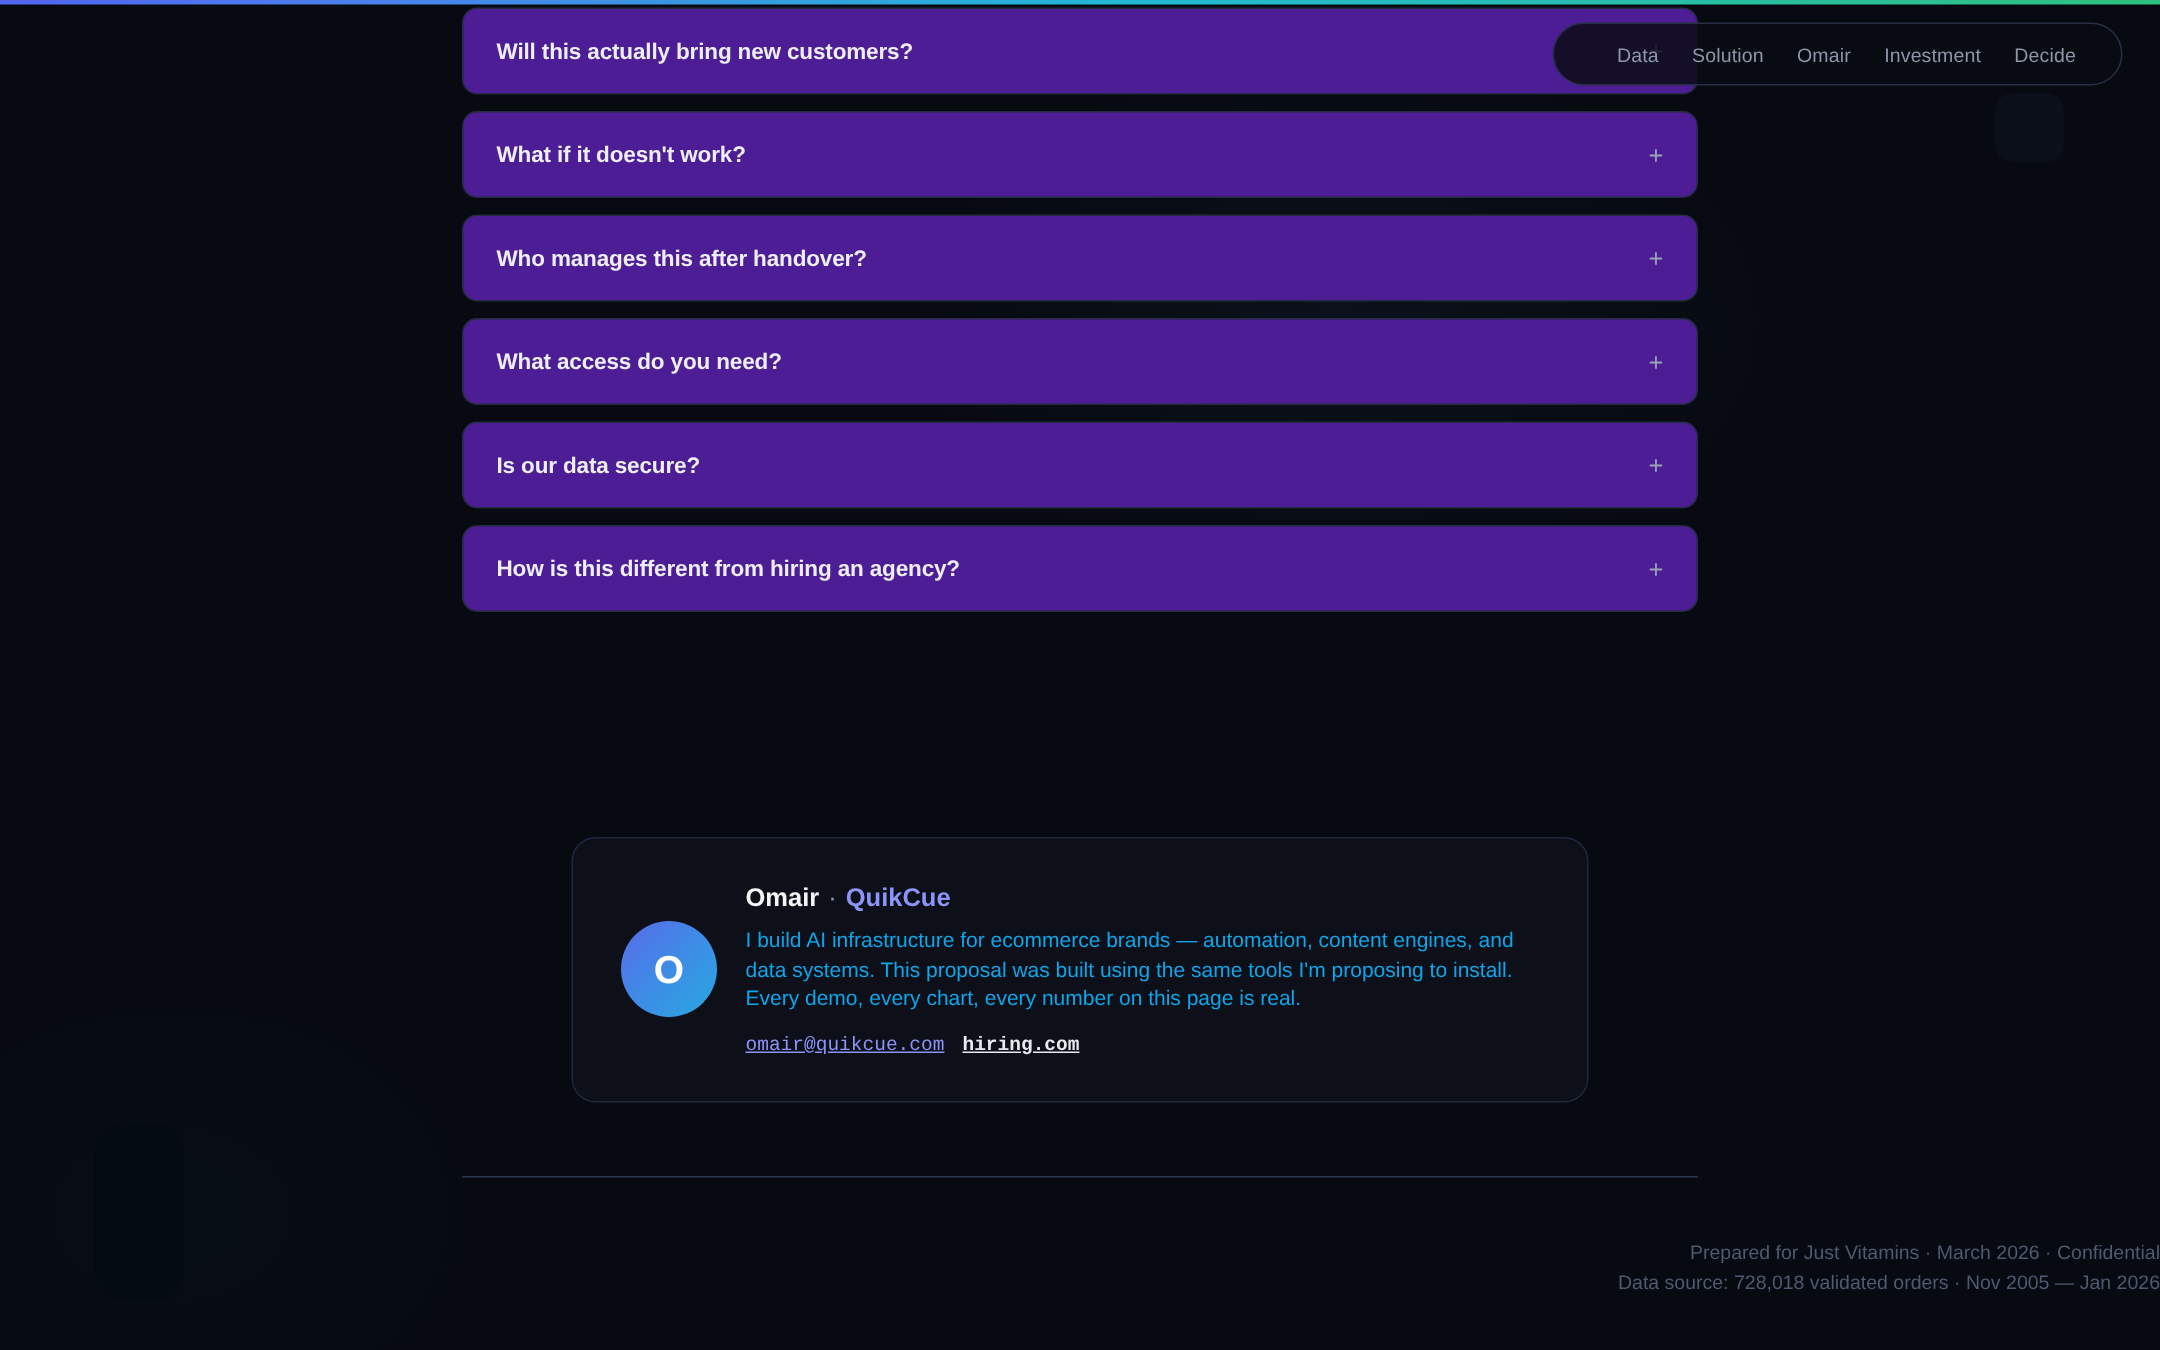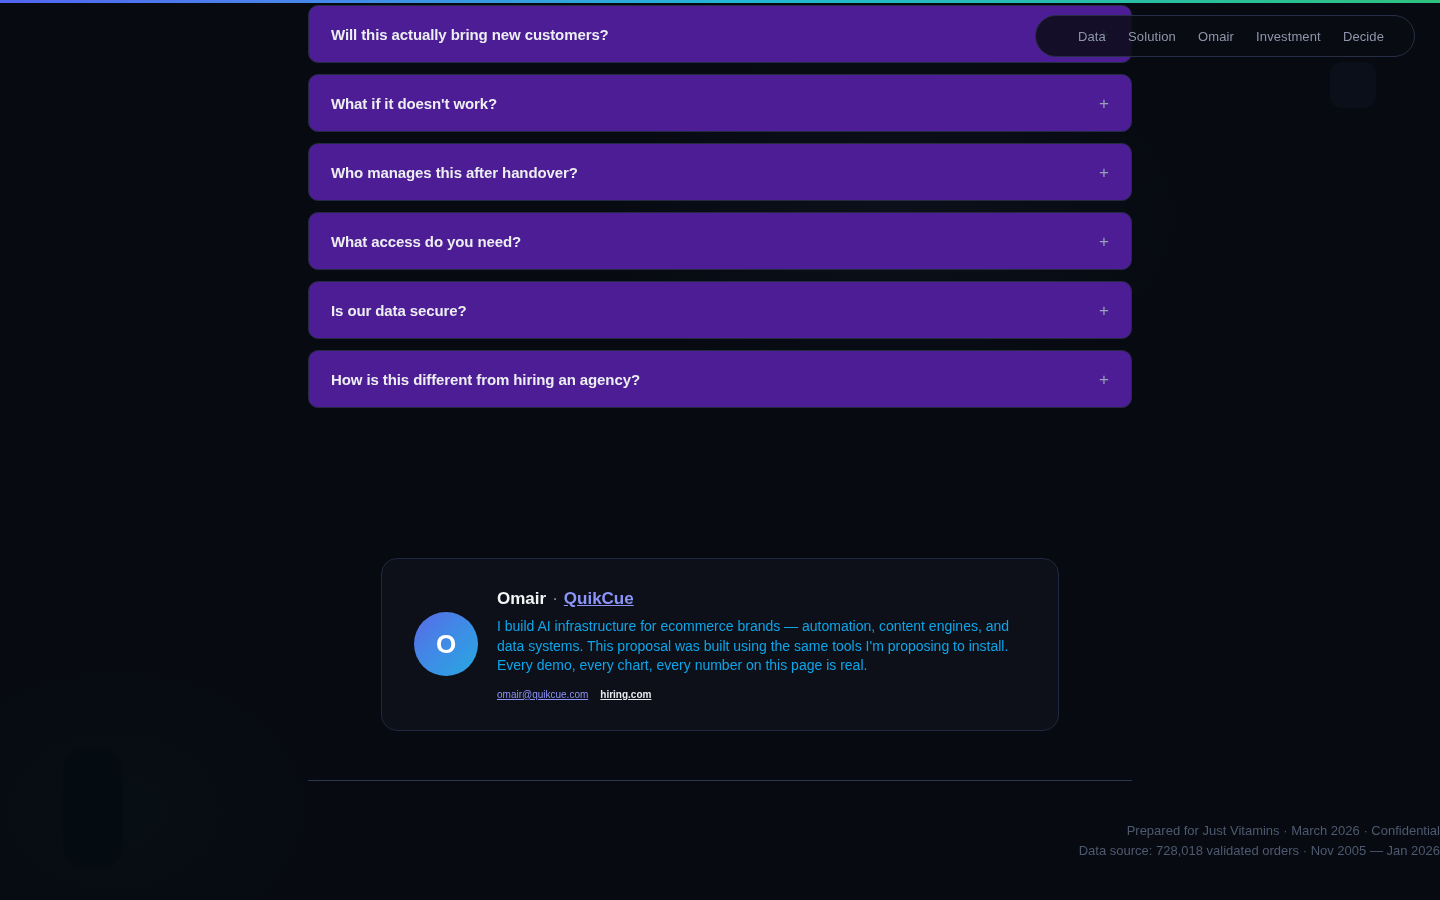--- a/index.html
+++ b/index.html
@@ -64,28 +64,28 @@
   .avatar {
     width: 64px; height: 64px; flex: 0 0 64px;
     border-radius: 50%;
     background: linear-gradient(135deg, #5a6ae8 0%, #3e8ce6 50%, #28a8e0 100%);
     display: flex; align-items: center; justify-content: center;
     align-self: center;
     font-size: 26px; font-weight: 700; color: #ffffff;
   }
   .author-title { font-size: 17px; font-weight: 700; color: #f3f4f6; }
   .author-title .sep { color: #8d96aa; font-weight: 400; padding: 0 6px; }
-  .author-title a.brand-link { color: #8c94f8; text-decoration: underline; cursor: pointer; }
+  .author-title a.brand-link { color: #8c94f8; cursor: pointer; }
   .author-bio {
     margin-top: 8px;
     font-size: 14px; line-height: 19.5px; color: #0ea5e9;
     max-width: 522px;
   }
   .author-links { margin-top: 13px; display: flex; gap: 12px; align-items: baseline; }
-  .author-links a { font-size: 10px; cursor: pointer; }
+  .author-links a { font-size: 13px; cursor: pointer; font-family: Liberation Mono, monospace; }
   .email-link { color: #8c94f8; text-decoration: underline; font-weight: 400; }
   .site-link  { color: #e8eaee; text-decoration: underline; font-weight: 700; }
 
   
   .footer-divider {
     width: 824px; margin: 49px auto 0;
     border: 0; border-top: 1px solid #2b3750; height: 0;
   }
   .page-footer { margin-top: 40px; text-align: right; }
   .page-footer div { font-size: 13px; color: #4e5a70; line-height: 20px; }

